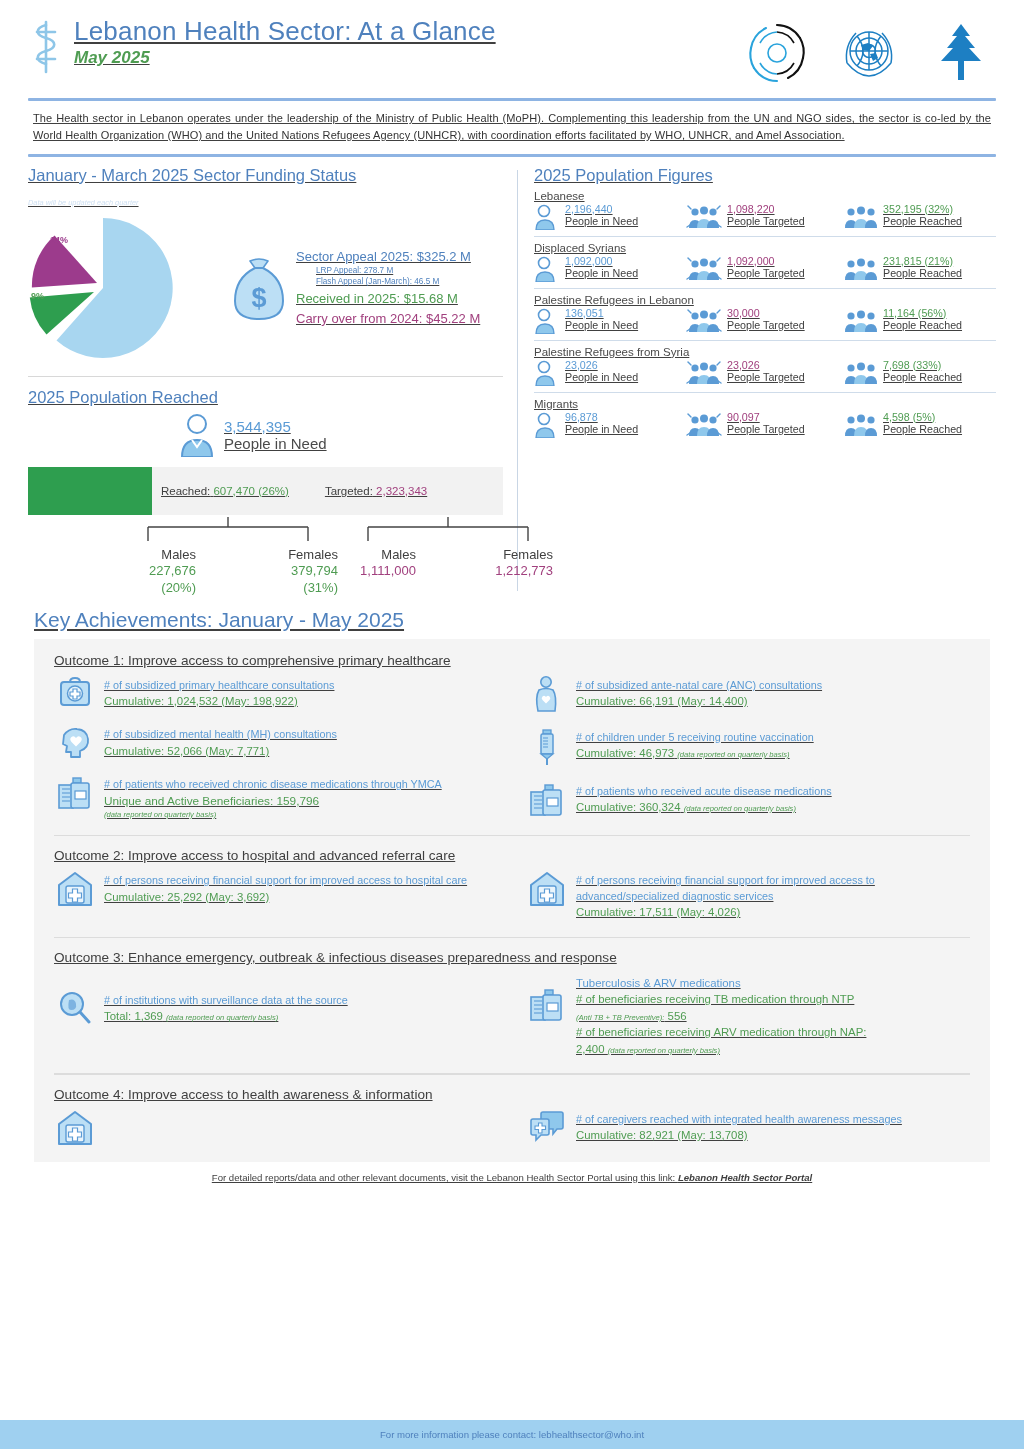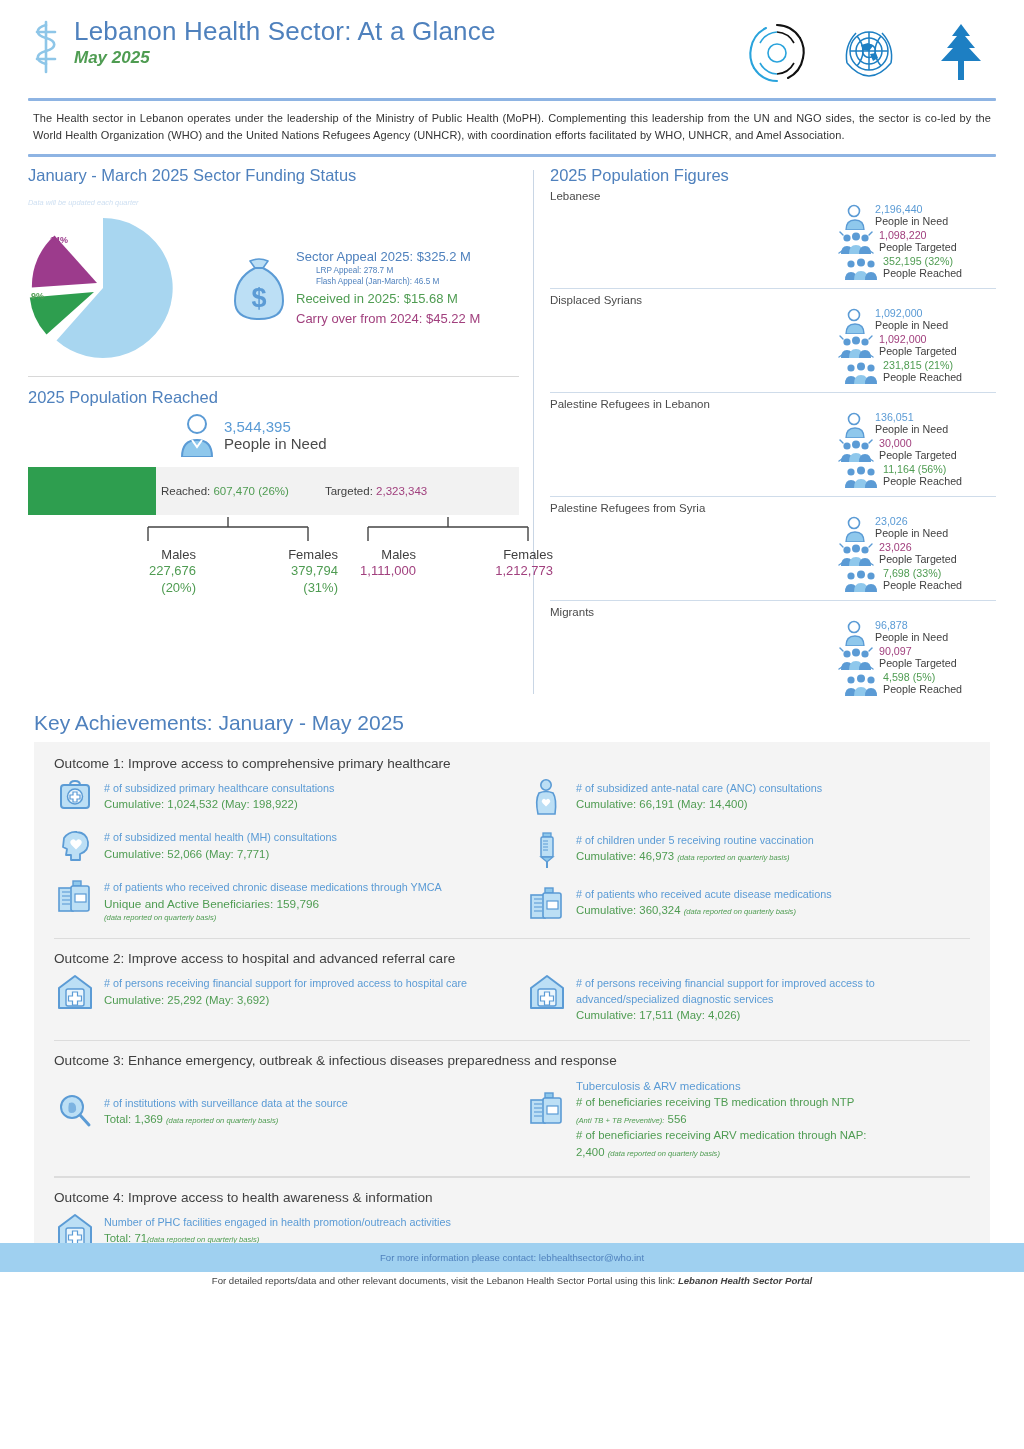--- a/index.html
+++ b/index.html
@@ -4,21 +4,21 @@
 <style>
   * { box-sizing: border-box; margin:0; padding:0; }
   body {
     width:1024px; height:1449px;
     background:#ffffff;
     font-family:"Liberation Sans", sans-serif;
     color:#404040;
     position:relative;
     overflow:hidden;
   }
-  .page { width:1024px; height:1272px; position:relative; }
+  .page { width:1024px; height:1449px; position:relative;text-decoration:underline; }
 
   
   .header { display:flex; align-items:flex-start; padding:14px 28px 0 28px; }
   .hdr-left { display:flex; align-items:flex-start; flex:1; }
   .caduceus { width:36px; height:58px; margin-right:10px; margin-top:4px; flex:none; }
   .titles { padding-top:4px; }
   .main-title {
     font-size:26px; color:#4f81bd; font-weight:400; letter-spacing:.2px;
     line-height:1.05;
   }
@@ -85,21 +85,21 @@
   .brk svg { display:block; }
   .b-lab { position:absolute; text-align:right; font-size:13px; line-height:1.3; }
   .b-lab .nm { color:#3f3f3f; }
   .b-lab .vg { color:#4f9c52; }
   .b-lab .vm { color:#a1407e; }
 
   
   .grp { padding-top:5px; }
   .grp + .grp { border-top:1.5px solid #cfdcea; margin-top:6px; }
   .grp-name { font-size:11.5px; color:#4a4a4a; margin-bottom:2px; }
-  .grp-cells { display:flex; align-items:flex-end;flex-direction:column; }
+  .grp-cells { display:flex; align-items:flex-start; }
   .cell { display:flex; align-items:flex-start; width:152px; }
   .cell.w2 { width:158px; }
   .cell svg { flex:none; }
   .cell-txt { margin-left:5px; margin-top:-1px; }
   .cell-num { font-size:10.7px; white-space:nowrap; }
   .cell-lbl { font-size:10.7px; color:#3f3f3f; white-space:nowrap; }
   .n-blue { color:#5b9bd5; }
   .n-mag  { color:#a1407e; }
   .n-grn  { color:#4f9c52; }
 
@@ -796,23 +796,34 @@
       <div class="oc-grid">
         <div class="oc-col">
           <div class="item">
             <div class="ic">
               <svg width="36" height="36" viewBox="0 0 36 36">
                 <path d="M18 2 L34 14 L34 34 L2 34 L2 14 Z" fill="#bcdff5" stroke="#5b9bd5" stroke-width="2" stroke-linejoin="round"></path>
                 <rect x="9" y="15" width="18" height="17" rx="2" fill="#eaf5fc" stroke="#5b9bd5" stroke-width="1.4"></rect>
                 <path d="M15.5 18 h5 v4 h4 v5 h-4 v4 h-5 v-4 h-4 v-5 h4 z" fill="#fff" stroke="#5b9bd5" stroke-width="1.2"></path>
               </svg>
             </div>
-            <div class="tx">
-              <div class="t-blue">Number of PHC facilities engaged in health promotion/outreach activities</div>
-              <div class="t-grn"><span>Total:  71</span><span class="t-it-i">(data reported on quarterly basis)</span></div>
+          </div>
+        </div>
+        <div class="oc-col pl">
+          <div class="item">
+            <div class="ic">
+              <svg width="36" height="32" viewBox="0 0 36 32">
+                <path d="M14 2 h18 a2 2 0 0 1 2 2 v13 a2 2 0 0 1 -2 2 h-4 l-4 5 v-5 h-10 a2 2 0 0 1 -2 -2 v-13 a2 2 0 0 1 2 -2 z" fill="#8fc8ec" stroke="#5b9bd5" stroke-width="1.6"></path>
+                <path d="M4 9 h14 a2 2 0 0 1 2 2 v12 a2 2 0 0 1 -2 2 h-6 l-5 5 v-5 h-3 a2 2 0 0 1 -2 -2 v-12 a2 2 0 0 1 2 -2 z" fill="#bcdff5" stroke="#5b9bd5" stroke-width="1.6"></path>
+                <path d="M9.5 13 h3.5 v3 h3.5 v3.5 h-3.5 v3.5 h-3.5 v-3.5 h-3.5 v-3.5 h3.5 z" fill="#fff" stroke="#5b9bd5" stroke-width="1.1"></path>
+              </svg>
+            </div>
+            <div class="tx">
+              <div class="t-blue"># of caregivers reached with integrated health awareness messages</div>
+              <div class="t-grn">Cumulative: 82,921 (May: 13,708)</div>
             </div>
           </div>
         </div>
       </div>
     </div>
 
   </div>
 
   <div class="portal-note">
     <span>For detailed reports/data and other relevant documents, visit the Lebanon Health Sector Portal using this link: </span><b>Lebanon Health Sector Portal</b>

